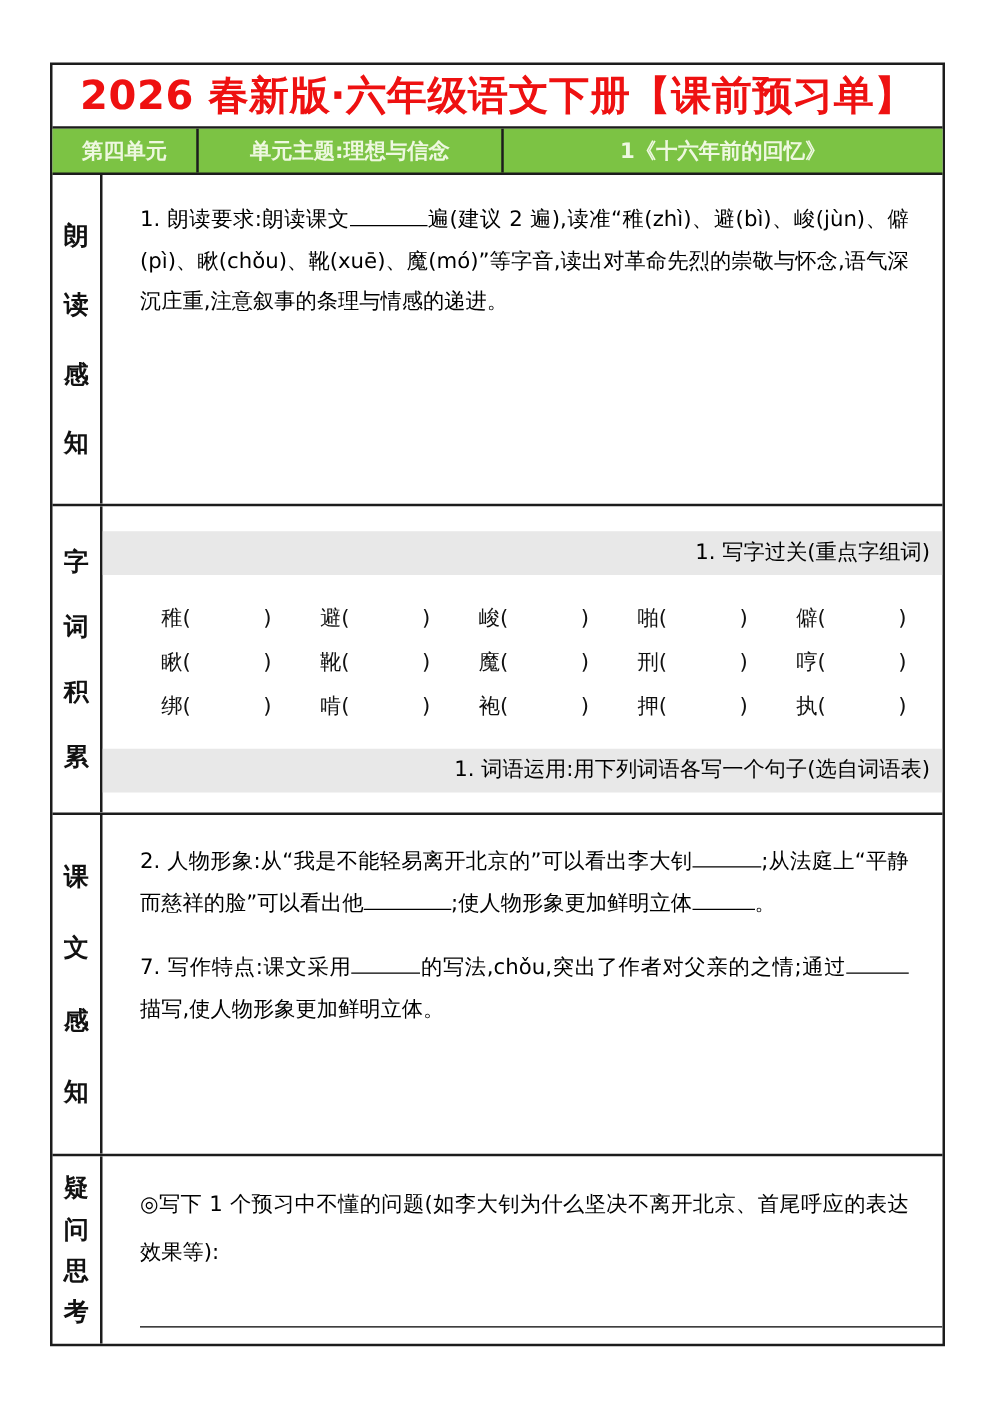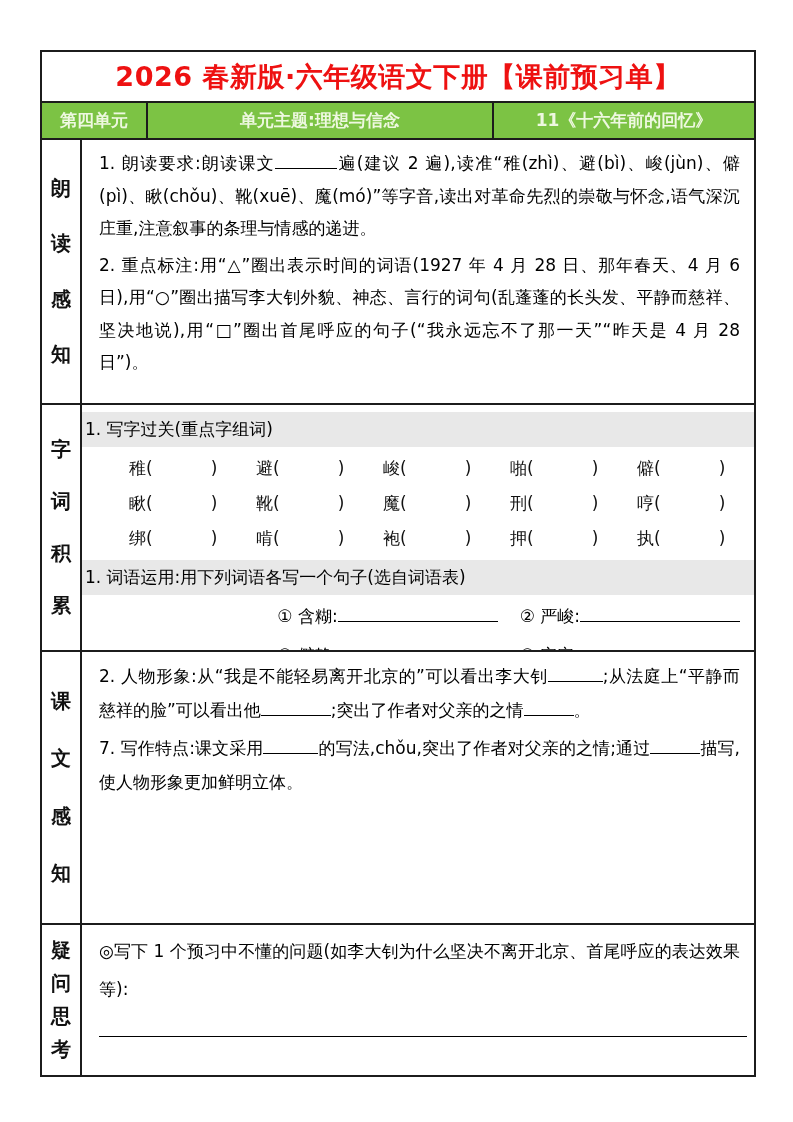--- a/index.html
+++ b/index.html
@@ -12,63 +12,63 @@
   .sheet{
     position:absolute;left:40px;top:50px;width:716px;height:1027px;
     border:2.5px solid #1c1c1c;box-sizing:border-box;background:#fff;
   }
   
   .title-row{
     height:51px;display:flex;align-items:center;justify-content:center;
     border-bottom:2px solid #1c1c1c;box-sizing:border-box;
   }
   .title-row .t{
-    font-size:27px;font-weight:bold;color:var(--red,#ee1111);
+    font-size:32px;font-weight:bold;color:var(--red,#ee1111);
     letter-spacing:.5px;white-space:nowrap;
   }
   
   .unit-row{
     height:37px;display:flex;background:var(--green,#7cc344);
     border-bottom:2px solid #1c1c1c;box-sizing:border-box;
   }
   .unit-cell{
     display:flex;align-items:center;justify-content:center;
     font-size:17px;font-weight:bold;color:var(--green-text,#eef8e0);
     box-sizing:border-box;white-space:nowrap;
   }
-  .unit-cell.c1{width:104px;}
-  .unit-cell.c2{width:346px;border-left:2px solid #1c1c1c;}
+  .unit-cell.c1{width:115px;}
+  .unit-cell.c2{width:244px;border-left:2px solid #1c1c1c;}
   .unit-cell.c3{flex:1;border-left:2px solid #1c1c1c;}
   
   .section{display:flex;box-sizing:border-box;overflow:hidden;}
   .section + .section{border-top:2px solid #1c1c1c;}
   .sec0{height:263px;}
   .sec1{height:247px;}
   .sec2{height:273px;}
   .sec3{height:152px;}
   .row-label{
     width:40px;flex:0 0 40px;border-right:2px solid #1c1c1c;box-sizing:border-box;
     display:flex;flex-direction:column;align-items:center;justify-content:space-evenly;
     font-weight:bold;font-size:20px;padding:6px 0;
   }
   .row-content{
     flex:1;box-sizing:border-box;padding:3px 10px 0 13px;overflow:hidden;
   }
   .para{
-    margin:4px;font-size:17px;text-align:justify;text-justify:inter-character;
+    margin:17px;font-size:17px;text-align:justify;text-justify:inter-character;
     color:#000;
   }
   .sec0 .para{line-height:32.5px;}
   .sec1 .para{line-height:35px;}
   .sec2 .para{line-height:34px;}
   .sec3 .para{line-height:38px;}
   .para.shaded{
     background:var(--shade,#e8e8e8);
     margin-left:-13px;margin-right:-10px;padding-left:3px;padding-right:10px;
-    text-align:left;
+    text-align:right;
   }
   .para.indent{padding-left:34px;text-align:right;}
   .blank{
     display:inline-block;border-bottom:1.6px solid #000;height:1.05em;
     vertical-align:baseline;
   }
   .gap{display:inline-block;height:1em;}
   
   .wgrid-row{
     display:flex;padding-left:34px;height:35px;align-items:center;
@@ -84,33 +84,32 @@
 
 <div class="sheet">
 
   <div class="title-row">
     <span class="t">2026 春新版·六年级语文下册【课前预习单】</span>
   </div>
 
   <div class="unit-row">
     <div class="unit-cell c1">第四单元</div>
     <div class="unit-cell c2">单元主题:理想与信念</div>
-    <div class="unit-cell c3">11《十六年前的回忆》</div>
+    <div class="unit-cell c3">1《十六年前的回忆》</div>
   </div>
 
   <div class="section sec0">
     <div class="row-label">
         <div>朗</div>
         <div>读</div>
         <div>感</div>
         <div>知</div>
       </div>
     <div class="row-content">
         <div class="para"><span>1. 朗读要求:朗读课文</span><span class="blank" style="width: 62px;"></span><span>遍(建议 2 遍),读准“稚(zhì)、避(bì)、峻(jùn)、僻(pì)、瞅(chǒu)、靴(xuē)、魔(mó)”等字音,读出对革命先烈的崇敬与怀念,语气深沉庄重,注意叙事的条理与情感的递进。</span></div>
-        <div class="para"><span>2. 重点标注:用“△”圈出表示时间的词语(1927 年 4 月 28 日、那年春天、4 月 6 日),用“○”圈出描写李大钊外貌、神态、言行的词句(乱蓬蓬的长头发、平静而慈祥、坚决地说),用“□”圈出首尾呼应的句子(“我永远忘不了那一天”“昨天是 4 月 28 日”)。</span></div>
       </div>
   </div>
 
   <div class="section sec1">
     <div class="row-label">
         <div>字</div>
         <div>词</div>
         <div>积</div>
         <div>累</div>
       </div>
@@ -219,21 +218,21 @@
   </div>
 
   <div class="section sec2">
     <div class="row-label">
         <div>课</div>
         <div>文</div>
         <div>感</div>
         <div>知</div>
       </div>
     <div class="row-content">
-        <div class="para"><span>2. 人物形象:从“我是不能轻易离开北京的”可以看出李大钊</span><span class="blank" style="width: 55px;"></span><span>;从法庭上“平静而慈祥的脸”可以看出他</span><span class="blank" style="width: 70px;"></span><span>;突出了作者对父亲的之情</span><span class="blank" style="width: 50px;"></span><span>。</span></div>
+        <div class="para"><span>2. 人物形象:从“我是不能轻易离开北京的”可以看出李大钊</span><span class="blank" style="width: 55px;"></span><span>;从法庭上“平静而慈祥的脸”可以看出他</span><span class="blank" style="width: 70px;"></span><span>;使人物形象更加鲜明立体</span><span class="blank" style="width: 50px;"></span><span>。</span></div>
         <div class="para"><span>7. 写作特点:课文采用</span><span class="blank" style="width: 55px;"></span><span>的写法,chǒu,突出了作者对父亲的之情;通过</span><span class="blank" style="width: 50px;"></span><span>描写,使人物形象更加鲜明立体。</span></div>
       </div>
   </div>
 
   <div class="section sec3">
     <div class="row-label">
         <div>疑</div>
         <div>问</div>
         <div>思</div>
         <div>考</div>

